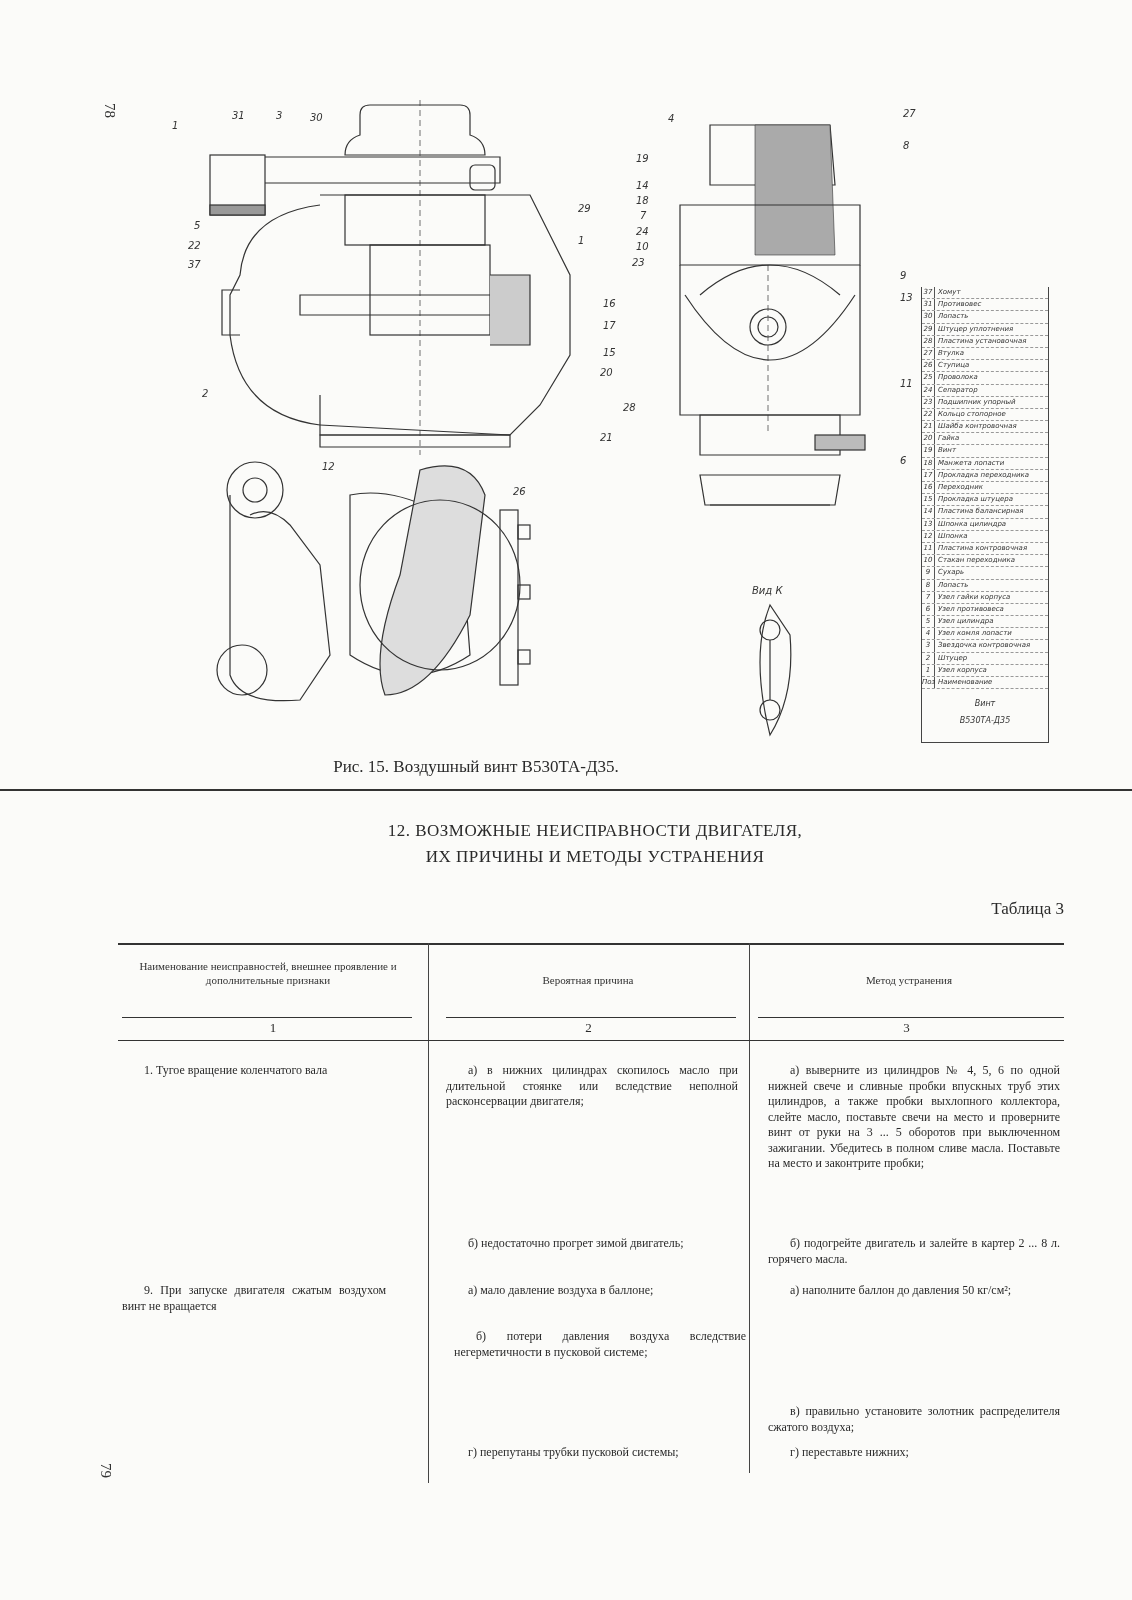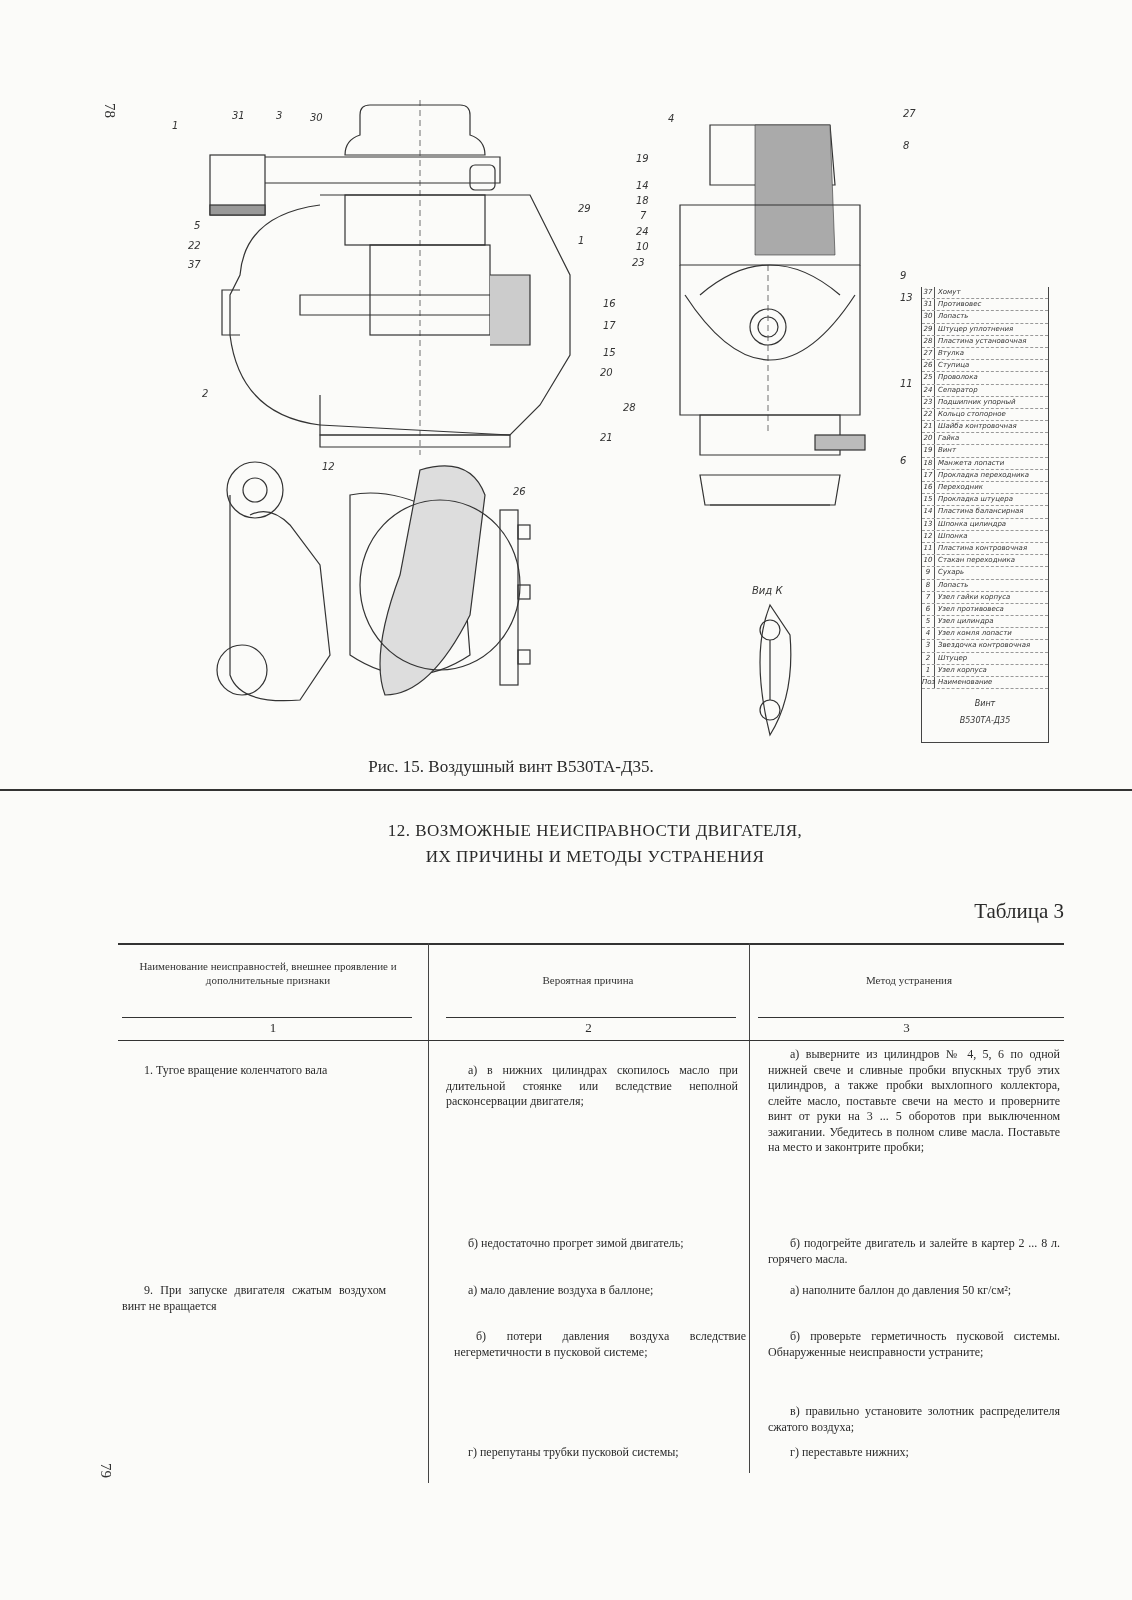--- a/index.html
+++ b/index.html
@@ -16,24 +16,24 @@
   .parts {
     left: 921px; top: 287px; width: 126px; height: 455px;
     border-left: 1px solid #444; border-right: 1px solid #444; border-bottom: 1px solid #444;
     font-family: "DejaVu Sans", sans-serif; font-style: italic; font-size: 7px; color: #333;
   }
   .parts-row { display: flex; height: 11.2px; line-height: 11.2px; border-bottom: 1px dashed #999; overflow: hidden; white-space: nowrap; }
   .parts-row .pn { width: 12px; border-right: 1px solid #555; text-align: center; flex: none; }
   .parts-row .pl { padding-left: 3px; }
   .parts-title { text-align: center; font-size: 8px; margin-top: 10px; }
   .parts-model { text-align: center; font-size: 8px; margin-top: 8px; }
-  .caption { left: 0; width: 952px; top: 757px; text-align: center; font-size: 17px; padding-left: 35px; }
+  .caption { left: 0; width: 952px; top: 757px; text-align: center; font-size: 17px; }
   .rule { left: 0; width: 1132px; top: 789px; height: 2px; background: #333; }
   .section-title { left: 0; width: 1190px; top: 818px; text-align: center; font-size: 17px; letter-spacing: 0.5px; line-height: 26px; }
-  .table-label { right: 68px; top: 899px; font-size: 21px; text-align: right; }
+  .table-label { right: 68px; top: 899px; font-size: 17px; text-align: right; }
   .tbl { left: 118px; top: 943px; width: 946px; height: 540px; font-size: 12px; }
   .tbl .hline { position: absolute; height: 1px; background: #333; }
   .tbl .vline { position: absolute; width: 1px; background: #444; }
   .th { position: absolute; text-align: center; font-size: 11px; line-height: 14px; color: #333; }
   .cnum { position: absolute; text-align: center; font-size: 13px; }
   .cell { position: absolute; font-size: 12px; line-height: 15.5px; text-align: justify; text-indent: 22px; color: #2a2a2a; }
 </style>
 </head>
 <body>
 
@@ -293,24 +293,23 @@
 
   <div class="cnum" style="left:0;top:77px;width:310px">1</div>
   <div class="cnum" style="left:310px;top:77px;width:321px">2</div>
   <div class="cnum" style="left:631px;top:77px;width:315px">3</div>
 
   <div class="hline" style="left:0;top:97px;width:946px"></div>
 
   <div class="cell" style="left:4px;top:120px;width:264px">1. Тугое вращение коленчатого вала</div>
   <div class="cell" style="left:328px;top:120px;width:292px">а) в нижних цилиндрах скопилось масло при длительной стоянке или вследствие неполной расконсервации двигателя;</div>
   <div class="cell" style="left:328px;top:293px;width:292px">б) недостаточно прогрет зимой двигатель;</div>
-  <div class="cell" style="left:650px;top:104px;width:292px">а) выверните из цилиндров № 4, 5, 6 по одной нижней свече и сливные пробки впускных труб этих цилиндров, а также пробки выхлопного коллектора, слейте масло, поставьте свечи на место и проверните винт от руки на 3 ... 5 оборотов при выключенном зажигании. Убедитесь в полном сливе масла. Поставьте на место и законтрите пробки;</div>
+  <div class="cell" style="left:650px;top:120px;width:292px">а) выверните из цилиндров № 4, 5, 6 по одной нижней свече и сливные пробки впускных труб этих цилиндров, а также пробки выхлопного коллектора, слейте масло, поставьте свечи на место и проверните винт от руки на 3 ... 5 оборотов при выключенном зажигании. Убедитесь в полном сливе масла. Поставьте на место и законтрите пробки;</div>
   <div class="cell" style="left:650px;top:293px;width:292px">б) подогрейте двигатель и залейте в картер 2 ... 8 л. горячего масла.</div>
 
   <div class="cell" style="left:4px;top:340px;width:264px">9. При запуске двигателя сжатым воздухом винт не вращается</div>
   <div class="cell" style="left:328px;top:340px;width:292px">а) мало давление воздуха в баллоне;</div>
   <div class="cell" style="left:336px;top:386px;width:292px">б) потери давления воздуха вследствие негерметичности в пусковой системе;</div>
   <div class="cell" style="left:328px;top:502px;width:292px">г) перепутаны трубки пусковой системы;</div>
   <div class="cell" style="left:650px;top:340px;width:292px">а) наполните баллон до давления 50 кг/см²;</div>
-  <div class="cell" style="left:650px;top:386px;width:292px">б) проверьте герметичность пусковой системы. Обнаруженные неисправности устраните;</div>
   <div class="cell" style="left:650px;top:461px;width:292px">в) правильно установите золотник распределителя сжатого воздуха;</div>
   <div class="cell" style="left:650px;top:502px;width:292px">г) переставьте нижних;</div>
 </div>
 
 </body></html>

